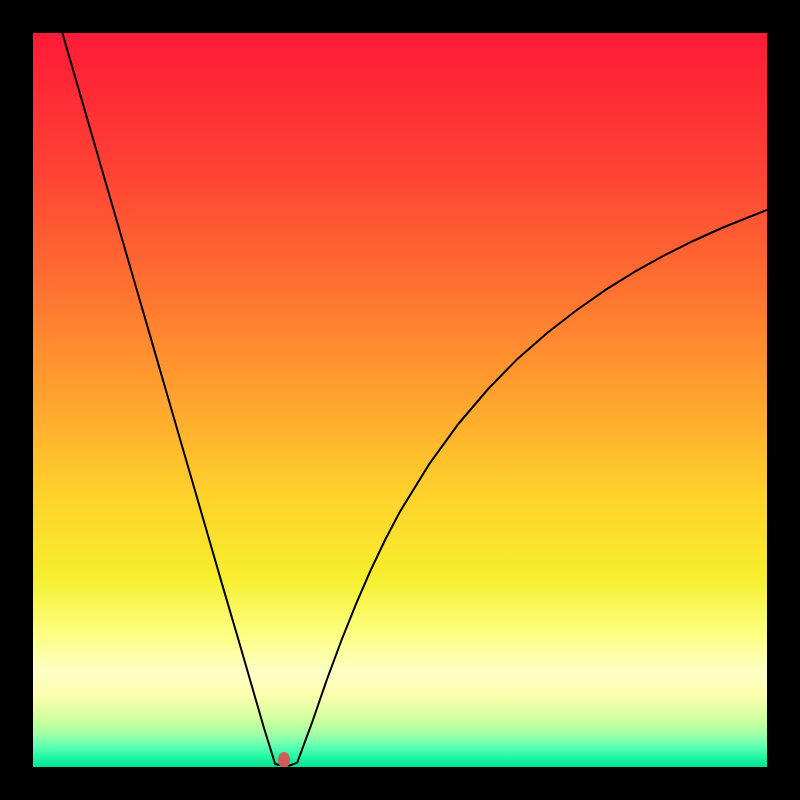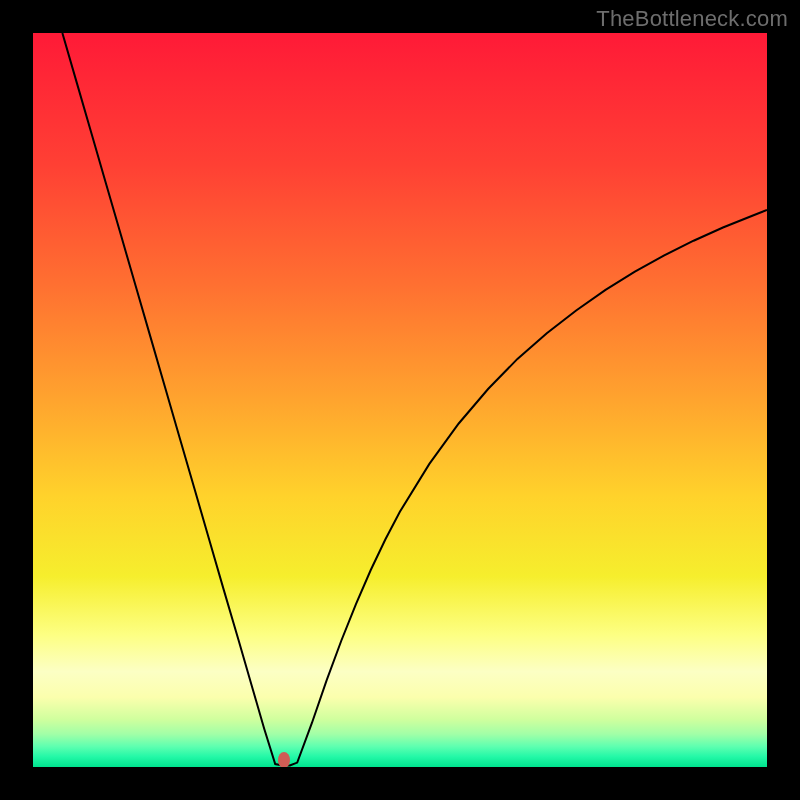--- a/index.html
+++ b/index.html
@@ -82,14 +82,13 @@
             <stop offset="100%" stop-color="#00e38e"></stop>
           </linearGradient>
       </defs>
       <rect x="0" y="0" width="100" height="100" fill="url(#bg-grad)"></rect>
     </svg>
     <svg class="curve" viewBox="0 0 100 100" preserveAspectRatio="none">
       <path id="curve-path" d="M 4.000 0.000 L 6.000 6.900 L 8.000 13.800 L 10.000 20.700 L 12.000 27.600 L 14.000 34.500 L 16.000 41.400 L 18.000 48.300 L 20.000 55.200 L 22.000 62.100 L 24.000 69.000 L 26.000 75.900 L 28.000 82.700 L 30.000 89.600 L 31.500 94.800 L 33.000 99.600 L 34.000 99.800 L 35.000 99.800 L 36.000 99.400 L 38.000 94.000 L 40.000 88.200 L 42.000 82.800 L 44.000 77.800 L 46.000 73.200 L 48.000 69.000 L 50.000 65.200 L 54.000 58.700 L 58.000 53.200 L 62.000 48.500 L 66.000 44.400 L 70.000 40.900 L 74.000 37.800 L 78.000 35.000 L 82.000 32.500 L 86.000 30.300 L 90.000 28.300 L 94.000 26.500 L 98.000 24.900 L 100.000 24.100" fill="none" stroke="#000000" stroke-width="2" vector-effect="non-scaling-stroke"></path>
     </svg>
     <div class="marker" id="marker" style="left: 34.2%; top: 99.1%; background: rgb(207, 93, 85);"></div>
   </div>
-  <div class="watermark">TheBottleneck.com</div>
 </div>
 
 </body></html>

